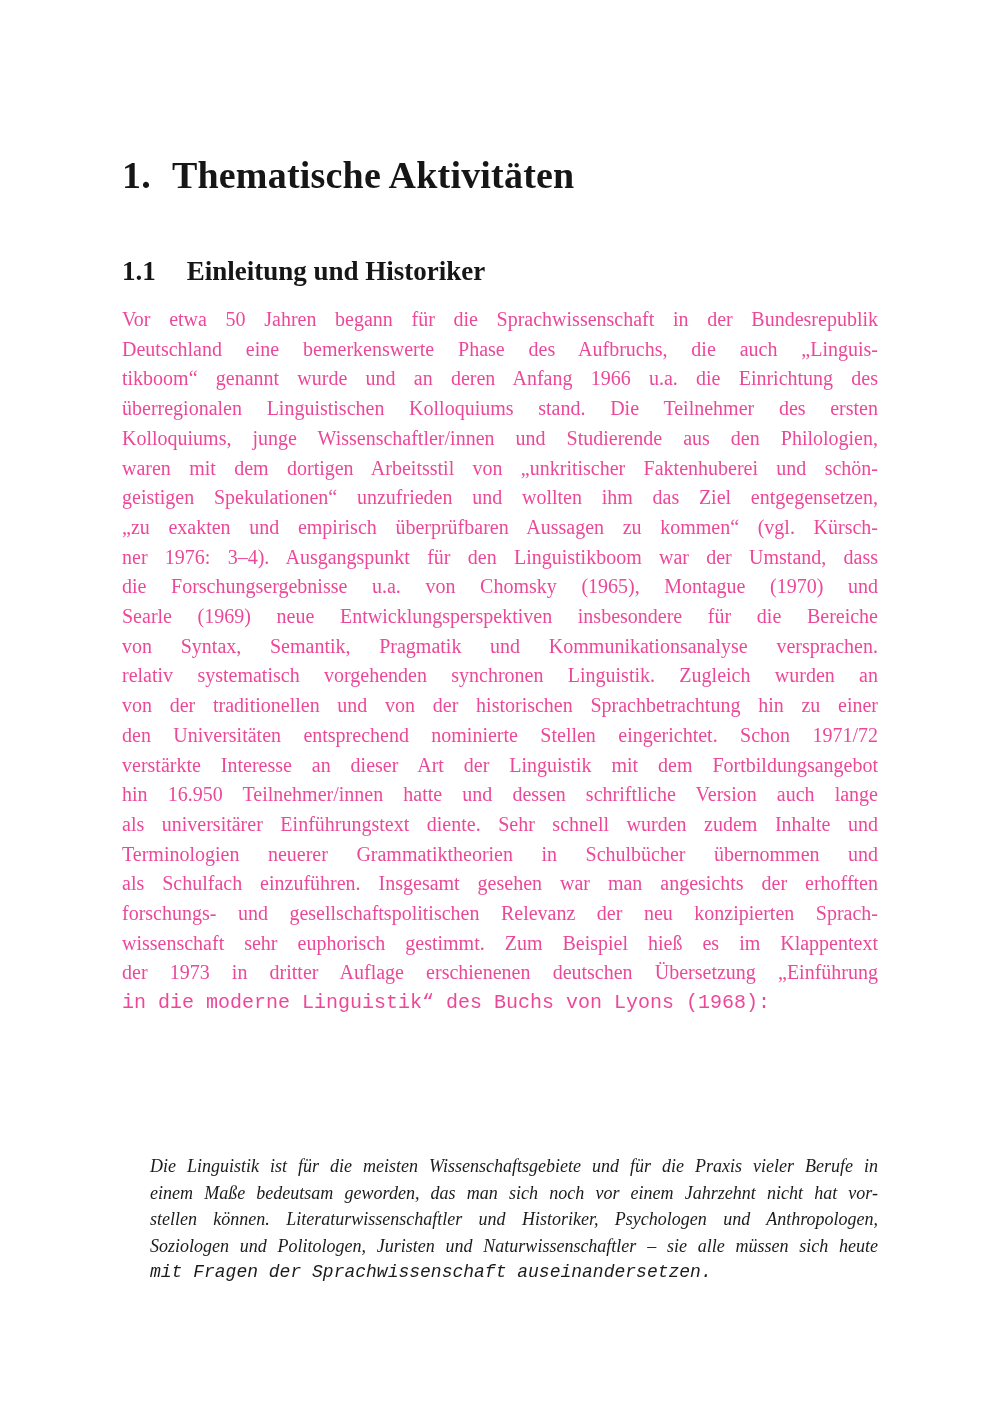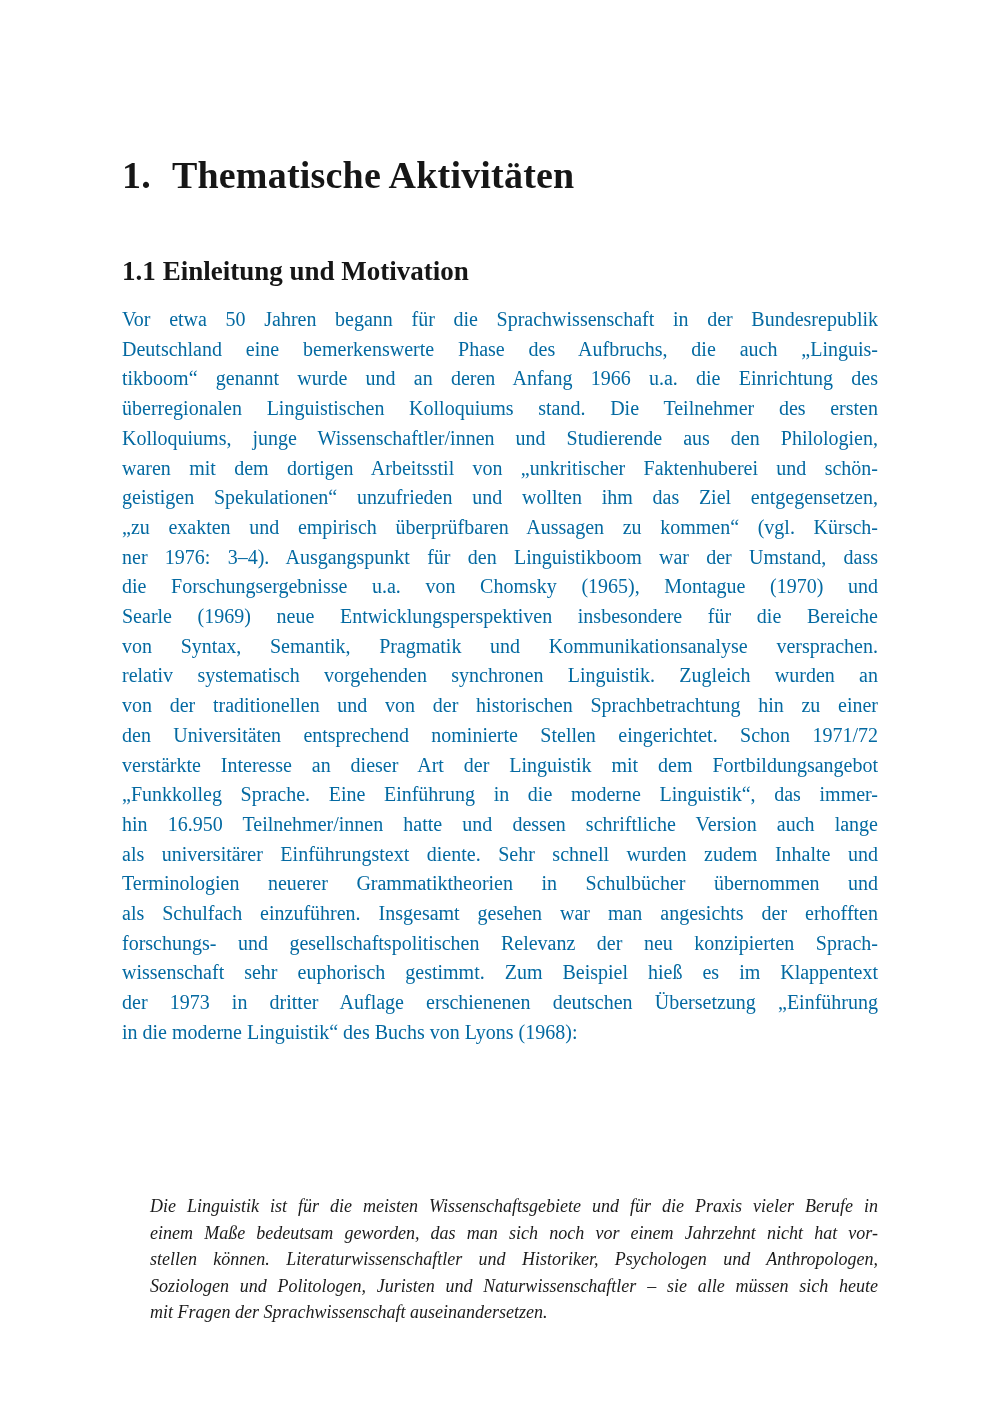--- a/index.html
+++ b/index.html
@@ -32,84 +32,83 @@
     position: absolute;
     top: 256px;
     left: 122px;
     right: 122px;
     display: flex;
     align-items: baseline;
     font-size: 27px;
     font-weight: 700;
     color: #161616;
   }
-  .section-heading .h-num { margin-right: 7px; }
+  .section-heading .h-num { margin-right: 31px; }
   .body-block {
     position: absolute;
     top: 305px;
     left: 122px;
     width: 756px;
     font-size: 20px;
     line-height: 29.7px;
-    color: #0369a1;
+    color: #ec4899;
   }
   .jline {
     text-align: justify;
     text-align-last: justify;
     white-space: normal;
   }
   .lastline {
     text-align: left;
     text-align-last: left;
+    font-family: Liberation Mono, monospace;
   }
   .quote-block {
     position: absolute;
     top: 1153px;
     left: 150px;
     width: 728px;
     font-size: 18px;
     font-style: italic;
     line-height: 26.5px;
     color: #1b1b1b;
-    margin-top: 40px;
   }
 </style>
 </head>
 <body>
 
 <div class="page">
 
   <h1 class="chapter-heading">
     <span class="h-num">1.</span>
     <span class="h-title">Thematische Aktivitäten</span>
   </h1>
 
   <h2 class="section-heading">
     <span class="h-num">1.1</span>
-    <span class="h-title">Einleitung und Motivation</span>
+    <span class="h-title">Einleitung und Historiker</span>
   </h2>
 
   <div class="body-block">
     <div class="jline">Vor etwa 50 Jahren begann für die Sprachwissenschaft in der Bundesrepublik</div>
     <div class="jline">Deutschland eine bemerkenswerte Phase des Aufbruchs, die auch „Linguis-</div>
     <div class="jline">tikboom“ genannt wurde und an deren Anfang 1966 u.a. die Einrichtung des</div>
     <div class="jline">überregionalen Linguistischen Kolloquiums stand. Die Teilnehmer des ersten</div>
     <div class="jline">Kolloquiums, junge Wissenschaftler/innen und Studierende aus den Philologien,</div>
     <div class="jline">waren mit dem dortigen Arbeitsstil von „unkritischer Faktenhuberei und schön-</div>
     <div class="jline">geistigen Spekulationen“ unzufrieden und wollten ihm das Ziel entgegensetzen,</div>
     <div class="jline">„zu exakten und empirisch überprüfbaren Aussagen zu kommen“ (vgl. Kürsch-</div>
     <div class="jline">ner 1976: 3–4). Ausgangspunkt für den Linguistikboom war der Umstand, dass</div>
     <div class="jline">die Forschungsergebnisse u.a. von Chomsky (1965), Montague (1970) und</div>
     <div class="jline">Searle (1969) neue Entwicklungsperspektiven insbesondere für die Bereiche</div>
     <div class="jline">von Syntax, Semantik, Pragmatik und Kommunikationsanalyse versprachen.</div>
     <div class="jline">relativ systematisch vorgehenden synchronen Linguistik. Zugleich wurden an</div>
     <div class="jline">von der traditionellen und von der historischen Sprachbetrachtung hin zu einer</div>
     <div class="jline">den Universitäten entsprechend nominierte Stellen eingerichtet. Schon 1971/72</div>
     <div class="jline">verstärkte Interesse an dieser Art der Linguistik mit dem Fortbildungsangebot</div>
-    <div class="jline">„Funkkolleg Sprache. Eine Einführung in die moderne Linguistik“, das immer-</div>
     <div class="jline">hin 16.950 Teilnehmer/innen hatte und dessen schriftliche Version auch lange</div>
     <div class="jline">als universitärer Einführungstext diente. Sehr schnell wurden zudem Inhalte und</div>
     <div class="jline">Terminologien neuerer Grammatiktheorien in Schulbücher übernommen und</div>
     <div class="jline">als Schulfach einzuführen. Insgesamt gesehen war man angesichts der erhofften</div>
     <div class="jline">forschungs- und gesellschaftspolitischen Relevanz der neu konzipierten Sprach-</div>
     <div class="jline">wissenschaft sehr euphorisch gestimmt. Zum Beispiel hieß es im Klappentext</div>
     <div class="jline">der 1973 in dritter Auflage erschienenen deutschen Übersetzung „Einführung</div>
     <div class="jline lastline">in die moderne Linguistik“ des Buchs von Lyons (1968):</div>
   </div>
 

